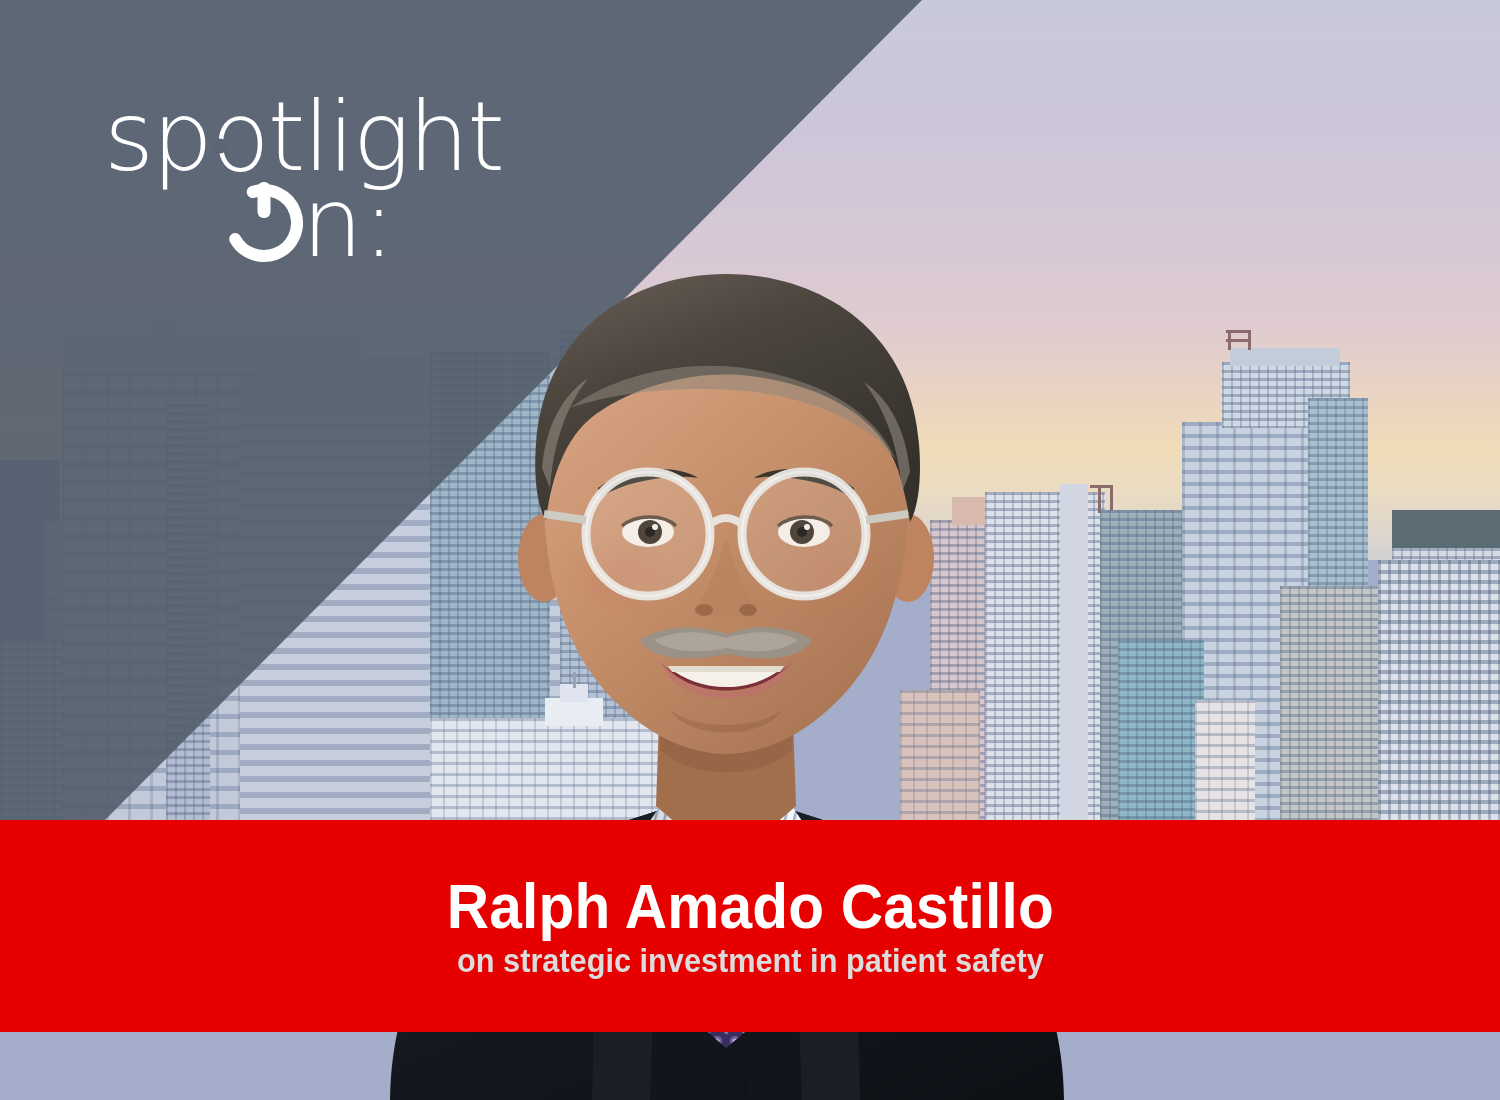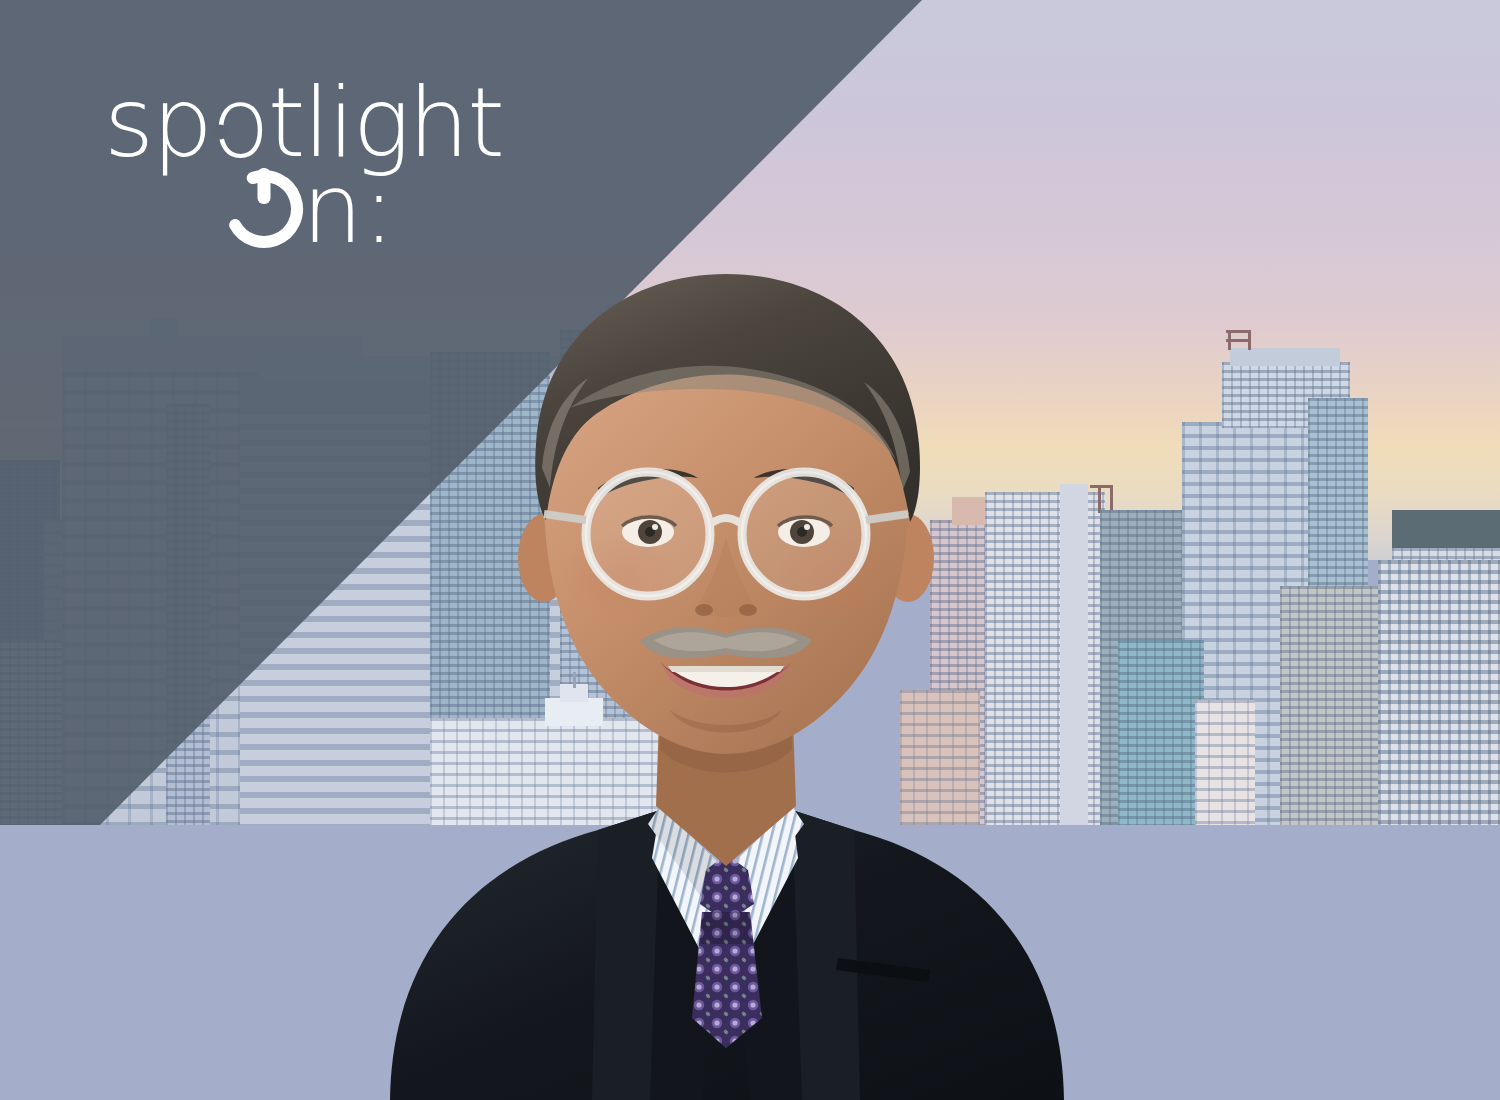--- a/index.html
+++ b/index.html
@@ -57,21 +57,21 @@
   .diag-overlay{
     position:absolute;left:0;top:0;width:1500px;height:825px;
     background:#55606e;
     opacity:.93;
     -webkit-clip-path:polygon(0 0, 922px 0, 100px 825px, 0 825px);
     clip-path:polygon(0 0, 922px 0, 100px 825px, 0 825px);
   }
 
   
   .logo{
-    position:absolute;left:104px;top:76px;
+    position:absolute;left:104px;top:90px;
     width:470px;height:190px;
   }
   .logo svg{display:block;}
 
   
   .portrait{
     position:absolute;
     left:330px;top:258px;
     width:790px;height:842px;
   }
@@ -369,14 +369,18 @@
       <circle cx="116" cy="56" r="7.5" fill="#5b6573"></circle>
 
       <g>
         <circle cx="160" cy="133" r="33" fill="none" stroke="#ffffff" stroke-width="12" stroke-linecap="round" stroke-dasharray="150 57" transform="rotate(-110 160 133)"></circle>
         <rect x="153.5" y="92" width="13" height="36" rx="6" fill="#ffffff"></rect>
       </g>
       <text x="198" y="166" font-family="&quot;DejaVu Sans&quot;, sans-serif" font-size="96" font-weight="300" letter-spacing="0" fill="#ffffff">n:</text>
     </svg>
   </div>
 
+  <div class="banner">
+    <div class="banner-name">Ralph Amado Castillo</div>
+    <div class="banner-sub">on strategic investment in patient safety</div>
+  </div>
 
 </div>
 
 </body></html>

